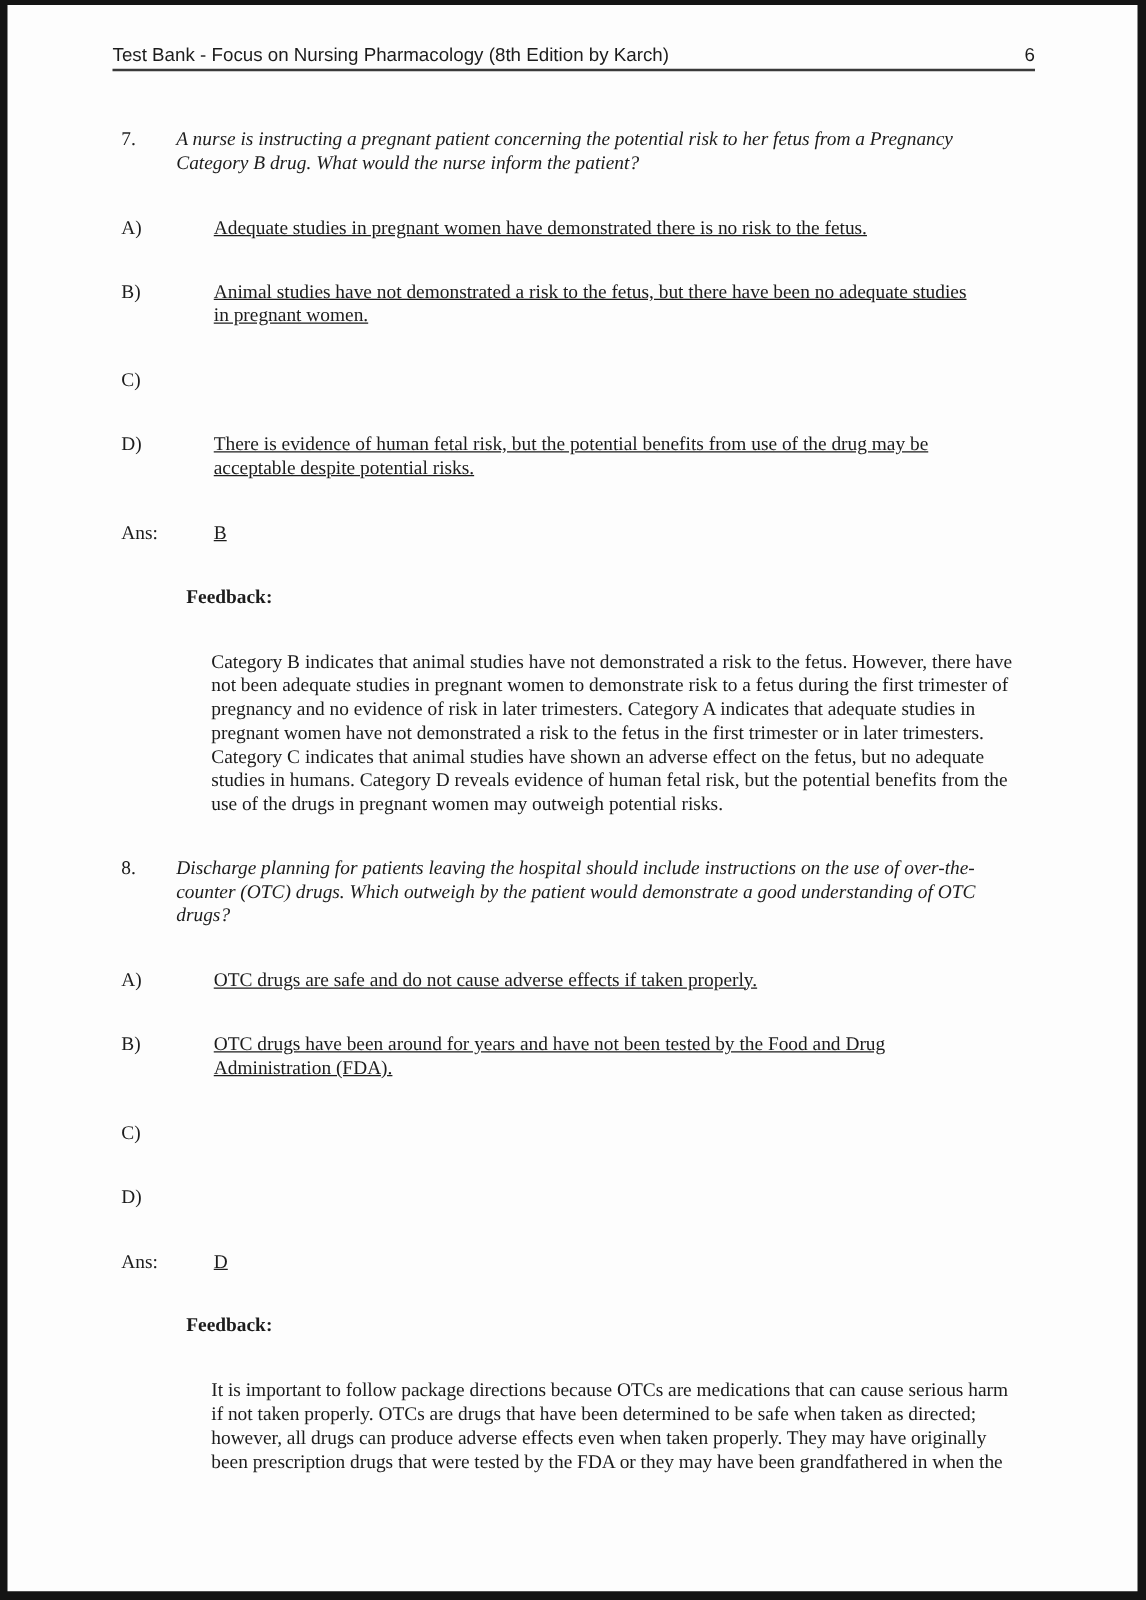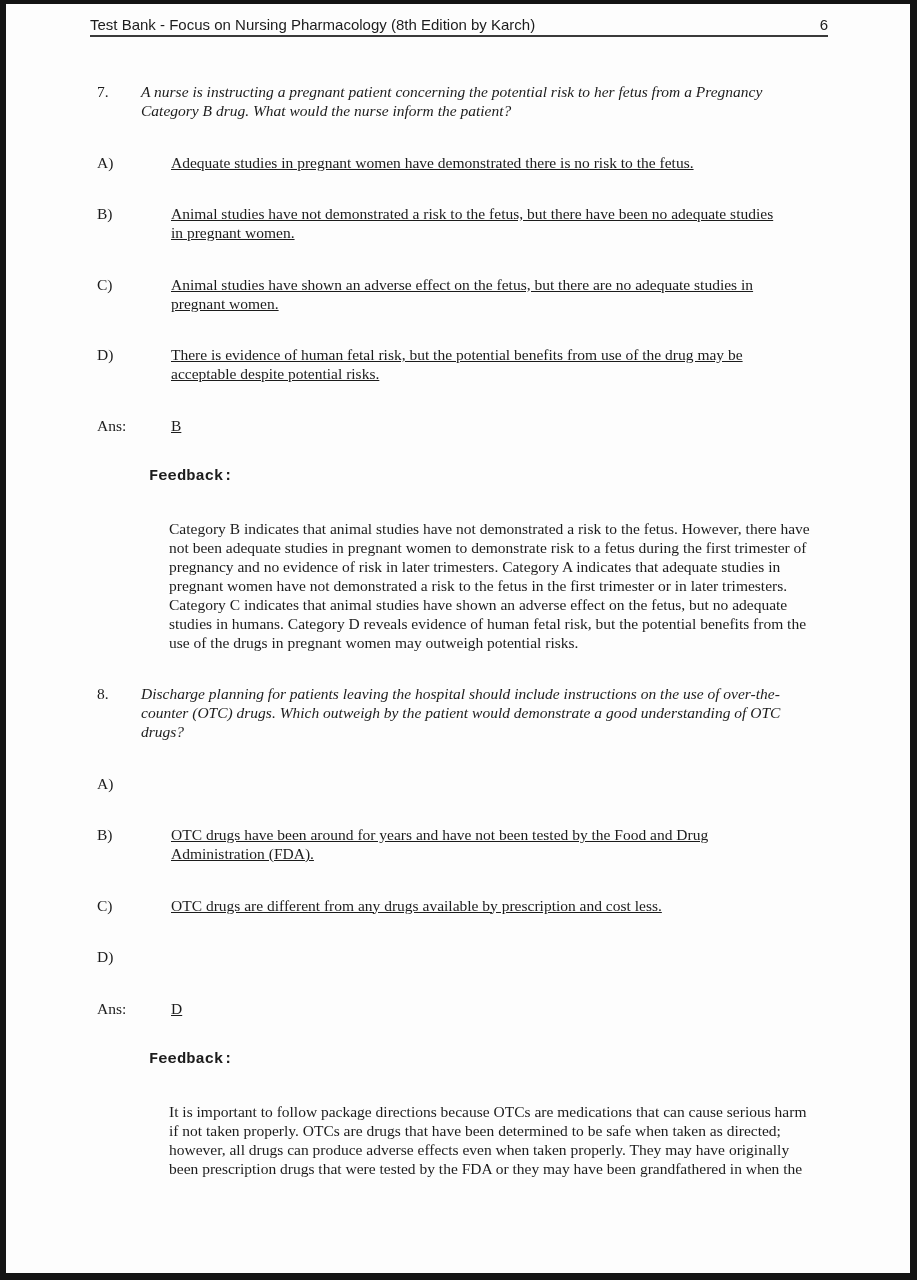--- a/index.html
+++ b/index.html
@@ -16,21 +16,21 @@
     top: 4px;
     width: 904px;
     height: 1269px;
     background: #fdfdfd;
     color: #1c1c1c;
     font-family: "Liberation Serif", "DejaVu Serif", serif;
     font-size: 15.5px;
     line-height: 19px;
     box-sizing: border-box;
     padding-left: 84px;
-    padding-top: 12px;
+    padding-top: 32px;
   }
   .header-row {
     display: flex;
     justify-content: space-between;
     align-items: flex-end;
     width: 738px;
     border-bottom: 2px solid #3a3a3a;
     padding-bottom: 1px;
     font-family: "Liberation Sans", "DejaVu Sans", sans-serif;
     font-size: 15px;
@@ -40,21 +40,21 @@
   .content {
     margin-top: 45px;
   }
   .block { margin-bottom: 32.5px; }
   .qrow { display: flex; }
   .qnum { width: 51px; padding-left: 7px; box-sizing: border-box; flex: none; }
   .qtext { width: 740px; white-space: pre-line; font-style: italic; }
   .optrow { display: flex; }
   .optletter { width: 81px; padding-left: 7px; box-sizing: border-box; flex: none; }
   .opttext { width: 720px; white-space: pre-line; text-decoration: underline; }
-  .fb-label { margin-left: 59px; font-weight: bold; font-family: Liberation Mono, monospace; }
+  .fb-label { margin-left: 59px; font-weight: bold; }
   .fb-text { margin-left: 79px; width: 740px; white-space: pre-line; }
 </style>
 </head>
 <body>
 
 <div class="page">
 
   <div class="header-row">
     <span>Test Bank - Focus on Nursing Pharmacology (8th Edition by Karch)</span>
     <span>6</span>
@@ -72,22 +72,20 @@
       <div class="optletter">A)</div>
       <div class="opttext">Adequate studies in pregnant women have demonstrated there is no risk to the fetus.</div>
     </div>
     <div class="block optrow">
       <div class="optletter">B)</div>
       <div class="opttext">Animal studies have not demonstrated a risk to the fetus, but there have been no adequate studies
 in pregnant women.</div>
     </div>
     <div class="block optrow">
       <div class="optletter">C)</div>
-      <div class="opttext">Animal studies have shown an adverse effect on the fetus, but there are no adequate studies in
-pregnant women.</div>
     </div>
     <div class="block optrow">
       <div class="optletter">D)</div>
       <div class="opttext">There is evidence of human fetal risk, but the potential benefits from use of the drug may be
 acceptable despite potential risks.</div>
     </div>
 
     <div class="block optrow">
       <div class="optletter">Ans:</div>
       <div class="opttext">B</div>
@@ -104,29 +102,29 @@
 
     <div class="block qrow">
       <div class="qnum">8.</div>
       <div class="qtext">Discharge planning for patients leaving the hospital should include instructions on the use of over-the-
 counter (OTC) drugs. Which outweigh by the patient would demonstrate a good understanding of OTC
 drugs?</div>
     </div>
 
     <div class="block optrow">
       <div class="optletter">A)</div>
+      <div class="opttext">OTC drugs are safe and do not cause adverse effects if taken properly.</div>
     </div>
     <div class="block optrow">
       <div class="optletter">B)</div>
       <div class="opttext">OTC drugs have been around for years and have not been tested by the Food and Drug
 Administration (FDA).</div>
     </div>
     <div class="block optrow">
       <div class="optletter">C)</div>
-      <div class="opttext">OTC drugs are different from any drugs available by prescription and cost less.</div>
     </div>
     <div class="block optrow">
       <div class="optletter">D)</div>
     </div>
 
     <div class="block optrow">
       <div class="optletter">Ans:</div>
       <div class="opttext">D</div>
     </div>
 

